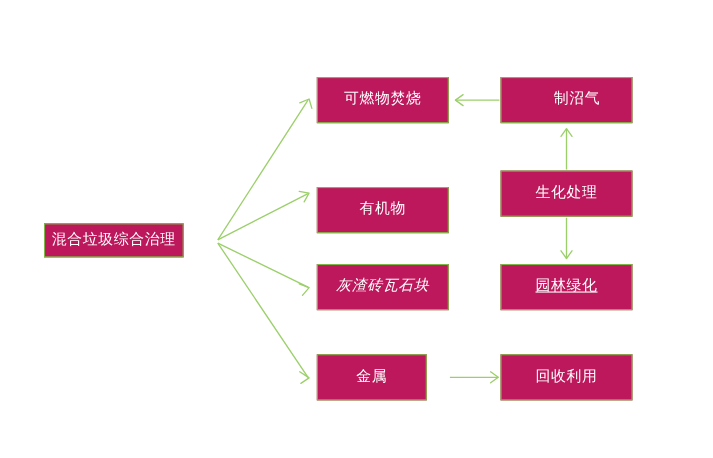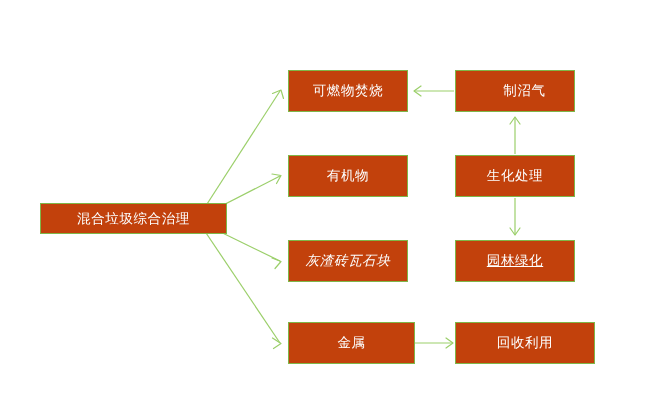--- a/index.html
+++ b/index.html
@@ -22,21 +22,21 @@
   #edge-layer {
     position: absolute;
     left: 0;
     top: 0;
     width: 648px;
     height: 416px;
   }
   .node-box {
     position: absolute;
     box-sizing: border-box;
-    background: #c2410c;
+    background: #be185d;
     border: 1px solid #7fb648;
     display: flex;
     align-items: center;
     justify-content: center;
     color: #ffffff;
     font-size: 13.5px;
     letter-spacing: 0.6px;
     line-height: 1;
     white-space: nowrap;
     user-select: none;
@@ -88,49 +88,49 @@
       <line x1="515" y1="198" x2="515" y2="235" stroke="#9bcf6a" stroke-width="1.2" fill="none"></line>
       <polyline points="510,228 515,235 520,228" stroke="#9bcf6a" stroke-width="1.2" fill="none" stroke-linecap="round" stroke-linejoin="round"></polyline>
     </g>
 
     <g>
       <line x1="409" y1="343" x2="453" y2="343" stroke="#9bcf6a" stroke-width="1.2" fill="none"></line>
       <polyline points="446,338 453,343 446,348" stroke="#9bcf6a" stroke-width="1.2" fill="none" stroke-linecap="round" stroke-linejoin="round"></polyline>
     </g>
   </svg>
 
-  <div class="node-box" style="left:40px; top:203px; width:187px; height:31px;">
+  <div class="node-box" style="left:40px; top:203px; width:127px; height:31px;">
     <span class="node-label">混合垃圾综合治理</span>
   </div>
 
   <div class="node-box" style="left:288px; top:70px; width:120px; height:42px;">
     <span class="node-label">可燃物焚烧</span>
   </div>
 
-  <div class="node-box" style="left:288px; top:155px; width:120px; height:42px;">
+  <div class="node-box" style="left:288px; top:170px; width:120px; height:42px;">
     <span class="node-label">有机物</span>
   </div>
 
   <div class="node-box" style="left:288px; top:240px; width:120px; height:42px;font-style:italic;">
     <span class="node-label">灰渣砖瓦石块</span>
   </div>
 
-  <div class="node-box" style="left:288px; top:322px; width:127px; height:42px;">
+  <div class="node-box" style="left:288px; top:322px; width:100px; height:42px;">
     <span class="node-label">金属</span>
   </div>
 
   <div class="node-box" style="left:455px; top:70px; width:120px; height:42px;padding-left:19px;">
     <span class="node-label">制沼气</span>
   </div>
 
   <div class="node-box" style="left:455px; top:155px; width:120px; height:42px;">
     <span class="node-label">生化处理</span>
   </div>
 
   <div class="node-box" style="left:455px; top:240px; width:120px; height:42px;text-decoration:underline;">
     <span class="node-label">园林绿化</span>
   </div>
 
-  <div class="node-box" style="left:455px; top:322px; width:140px; height:42px;">
+  <div class="node-box" style="left:455px; top:322px; width:120px; height:42px;">
     <span class="node-label">回收利用</span>
   </div>
 
 </div>
 
 </body></html>

